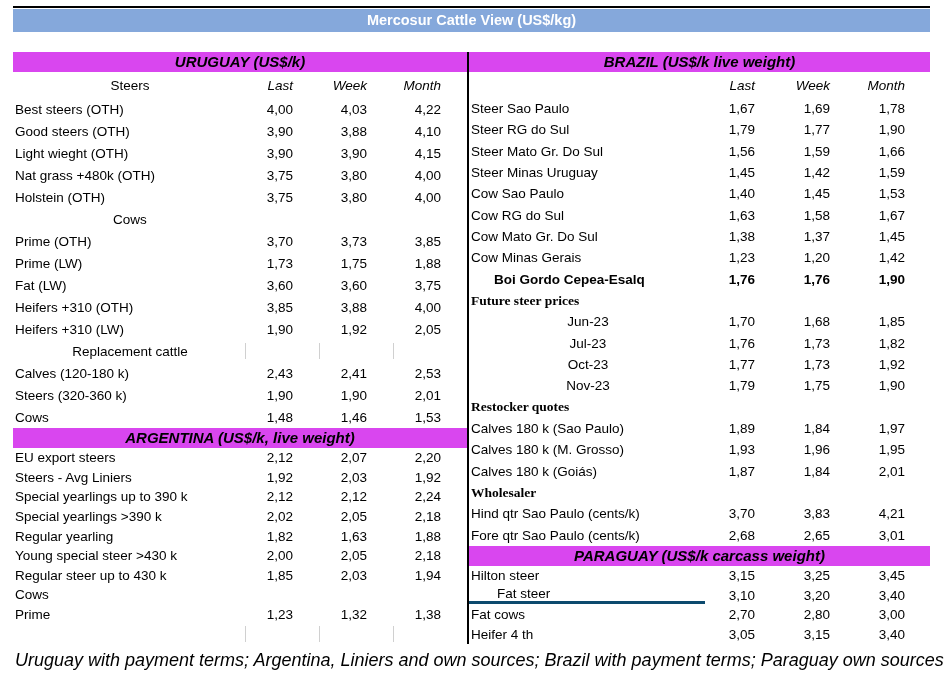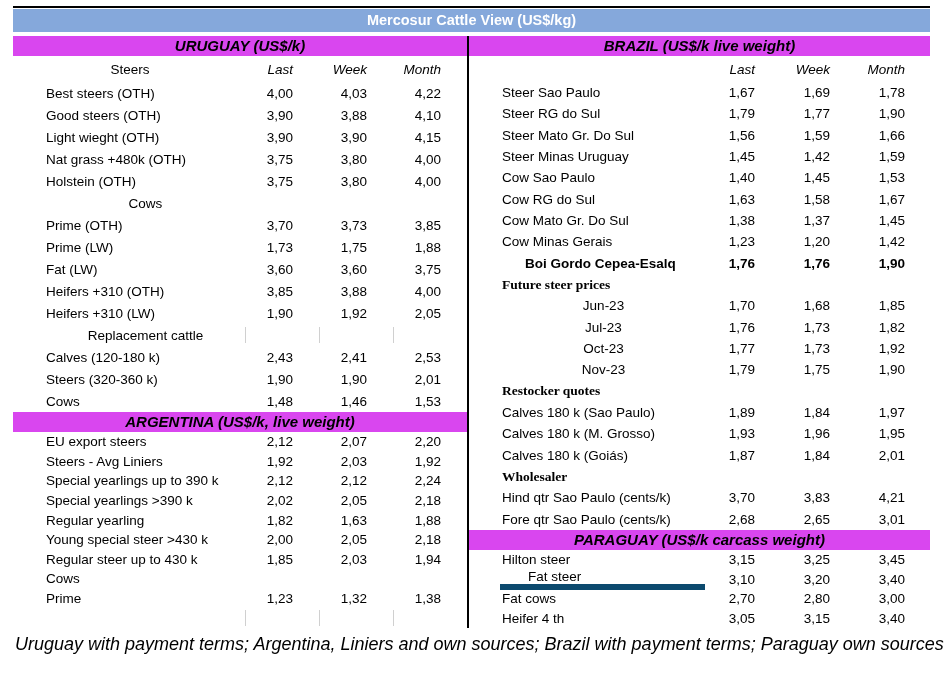--- a/index.html
+++ b/index.html
@@ -7,51 +7,51 @@
   body {
     width:944px; height:675px; position:relative; overflow:hidden;
     font-family:"Liberation Sans","DejaVu Sans",sans-serif;
     font-size:13.5px; color:#000;
   }
   .sheet { position:absolute; left:13px; top:6px; width:917px; }
   .top-rule { border-top:2px solid #000; margin-bottom:1px; }
   .title-bar {
     height:23px; line-height:23px; text-align:center;
     background:#85A8DB; color:#fff; font-weight:bold; font-size:14.5px;
-    margin-bottom:4px;
+    margin-bottom:20px;
   }
   .body { display:flex; align-items:stretch; height:592px; }
   .half { display:flex; flex-direction:column; }
   .half.left  { width:454px; }
   .half.right { flex:1; border-left:2px solid #000; }
   .band {
     height:20px; line-height:20px; text-align:center;
     background:#d946ef; font-weight:bold; font-style:italic; font-size:15px;
     flex:0 0 auto;
   }
   .colhdr { height:26px; display:flex; align-items:center; flex:0 0 auto; }
   .colhdr .lbl { flex:1; text-align:center; }
   .colhdr .val { font-style:italic; }
-  .rows { display:flex; flex-direction:column; flex:0 0 auto;margin-left:31px; }
+  .rows { display:flex; flex-direction:column; flex:0 0 auto; }
   .rows.uruguay   { height:330px; }
   .rows.argentina { height:196px; }
   .rows.brazil    { height:448px; }
   .rows.paraguay  { height:78px;  }
   .row { display:flex; align-items:center; flex:1 1 0; min-height:0; }
   .lbl { flex:1; padding-left:2px; white-space:nowrap; overflow:hidden; }
   .val {
     text-align:right; white-space:nowrap;
     width:74px; padding-right:26px; flex:0 0 auto;
   }
   .half.right .val { width:75px; padding-right:25px; }
   .row.center .lbl { text-align:center; }
   .row.bold { font-weight:bold;padding-left:23px; }
   .row.bold-label .lbl { font-weight:bold;font-family:Liberation Serif, serif; }
   .row.ticks .val { border-left:1px solid #d0d0d0; height:16px; line-height:16px; }
-  .row.uline .lbl { border-bottom:6px solid #0c4a6e;padding-left:28px; }
+  .row.uline .lbl { border-bottom:3px solid #0c4a6e;padding-left:28px; }
   .footer {
     margin-top:6px; font-style:italic; font-size:18px; padding-left:2px;
     white-space:nowrap;
   }
 </style>
 </head>
 <body>
 
 <div class="sheet">
   <div class="top-rule"></div>

